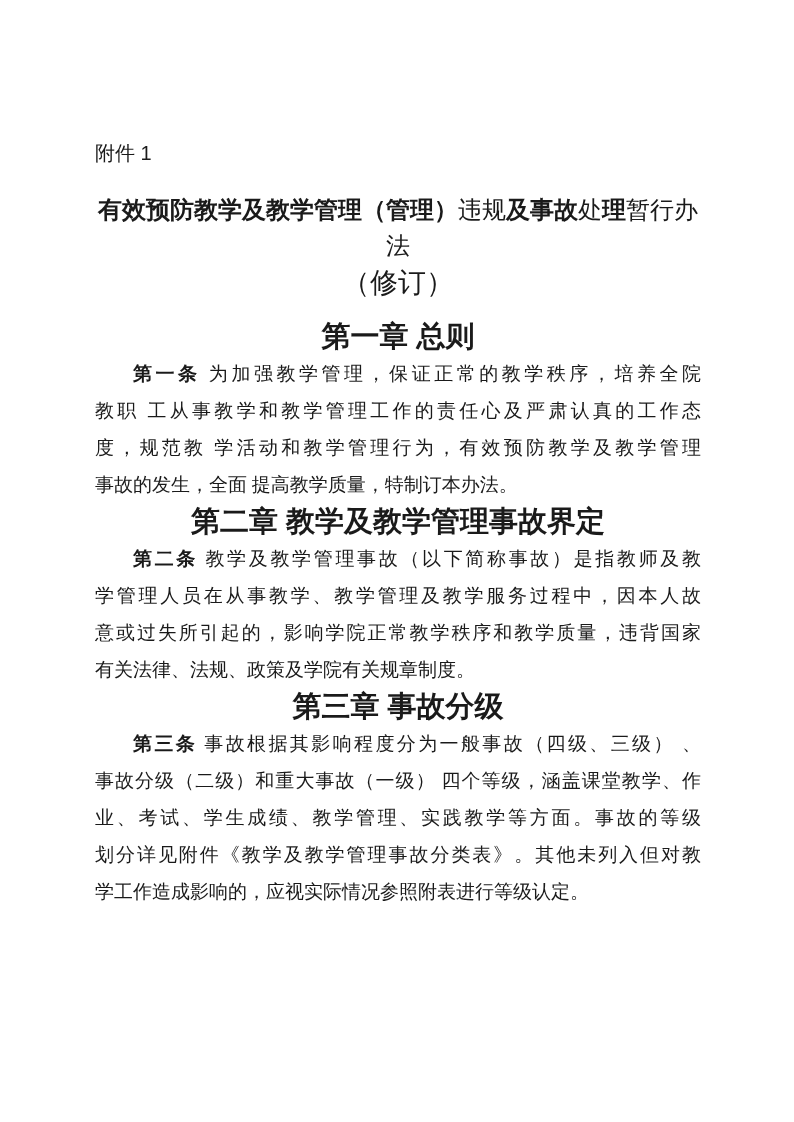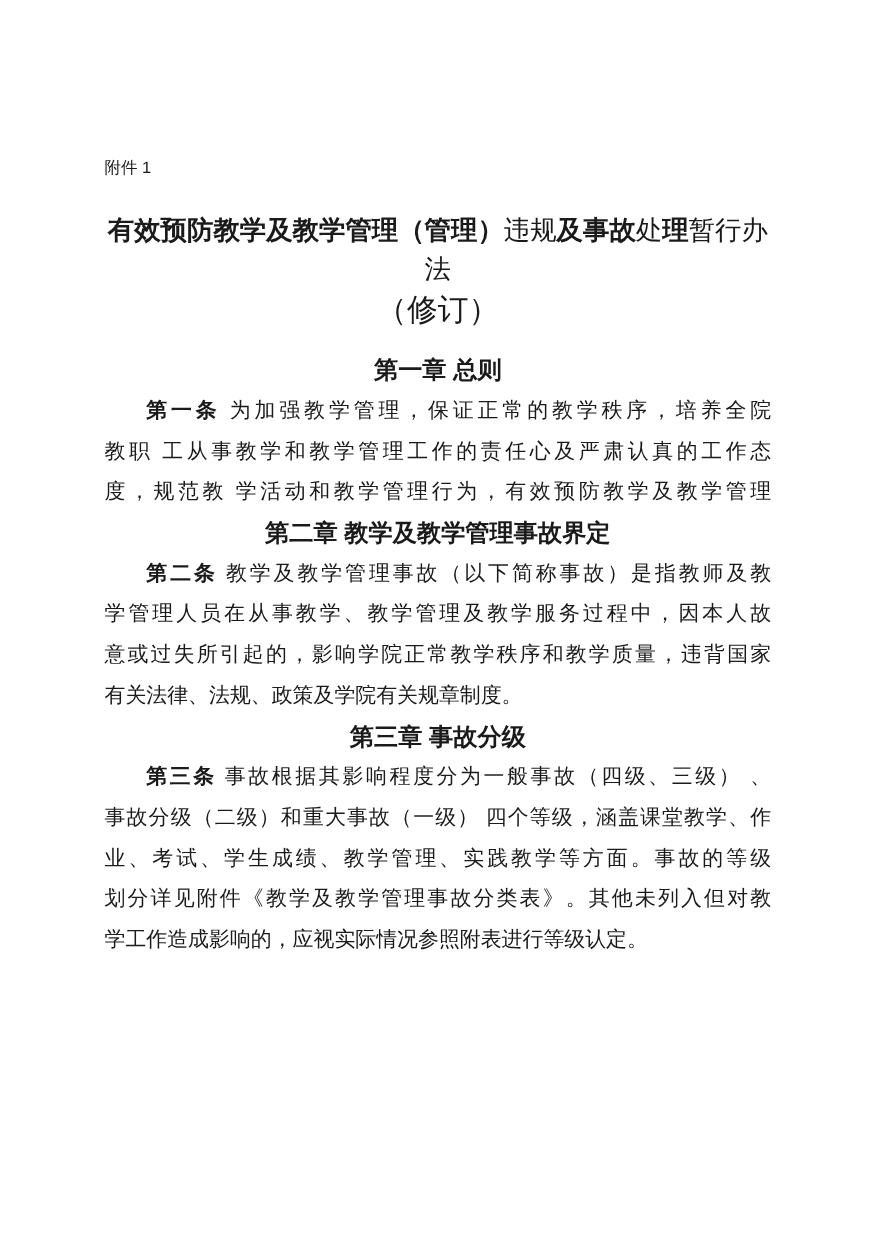--- a/index.html
+++ b/index.html
@@ -14,21 +14,21 @@
     overflow: hidden;
   }
   .content {
     position: absolute;
     top: 140px;
     left: 95px;
     width: 606px;
   }
   .attachment {
     font-family: "Liberation Sans", sans-serif;
-    font-size: 15px;
+    font-size: 20px;
     line-height: 26px;
     font-weight: 400;
   }
   .title {
     margin: 26px 0 0 0;
     text-align: center;
     font-size: 24px;
     line-height: 36px;
     font-weight: 400;
   }
@@ -44,21 +44,21 @@
     text-align: center;
     font-size: 28px;
     line-height: 38px;
   }
   section { margin: 0; }
   .section-heading {
     margin: 0;
     text-align: center;
     font-family: "Liberation Sans", sans-serif;
     font-weight: 700;
-    font-size: 22px;
+    font-size: 29px;
     line-height: 37px;
   }
   .first-heading { margin-top: 16px; }
   .paragraph { margin: 0; }
   .doc-line {
     font-size: 19px;
     line-height: 37px;
     text-align: justify;
     text-align-last: justify;
     white-space: pre-wrap;
@@ -78,20 +78,21 @@
     <h1 class="title"><span class="seg-bold">有效预防教学及教学管理（管理）</span><span class="seg-regular">违规</span><span class="seg-bold">及事故</span><span class="seg-regular">处</span><span class="seg-bold">理</span><span class="seg-regular">暂行办法</span></h1>
 
     <div class="subtitle">（修订）</div>
 
     <section>
       <h2 class="section-heading first-heading">第一章 总则</h2>
       <div class="paragraph">
           <div class="doc-line first"><span class="lead">第一条</span>&nbsp;为加强教学管理，保证正常的教学秩序，培养全院</div>
           <div class="doc-line">教职 工从事教学和教学管理工作的责任心及严肃认真的工作态</div>
           <div class="doc-line">度，规范教 学活动和教学管理行为，有效预防教学及教学管理</div>
+          <div class="doc-line final">事故的发生，全面 提高教学质量，特制订本办法。</div>
         </div>
     </section>
 
     <section>
       <h2 class="section-heading">第二章 教学及教学管理事故界定</h2>
       <div class="paragraph">
           <div class="doc-line first"><span class="lead">第二条</span>&nbsp;教学及教学管理事故（以下简称事故）是指教师及教</div>
           <div class="doc-line">学管理人员在从事教学、教学管理及教学服务过程中，因本人故</div>
           <div class="doc-line">意或过失所引起的，影响学院正常教学秩序和教学质量，违背国家</div>
           <div class="doc-line final">有关法律、法规、政策及学院有关规章制度。</div>

